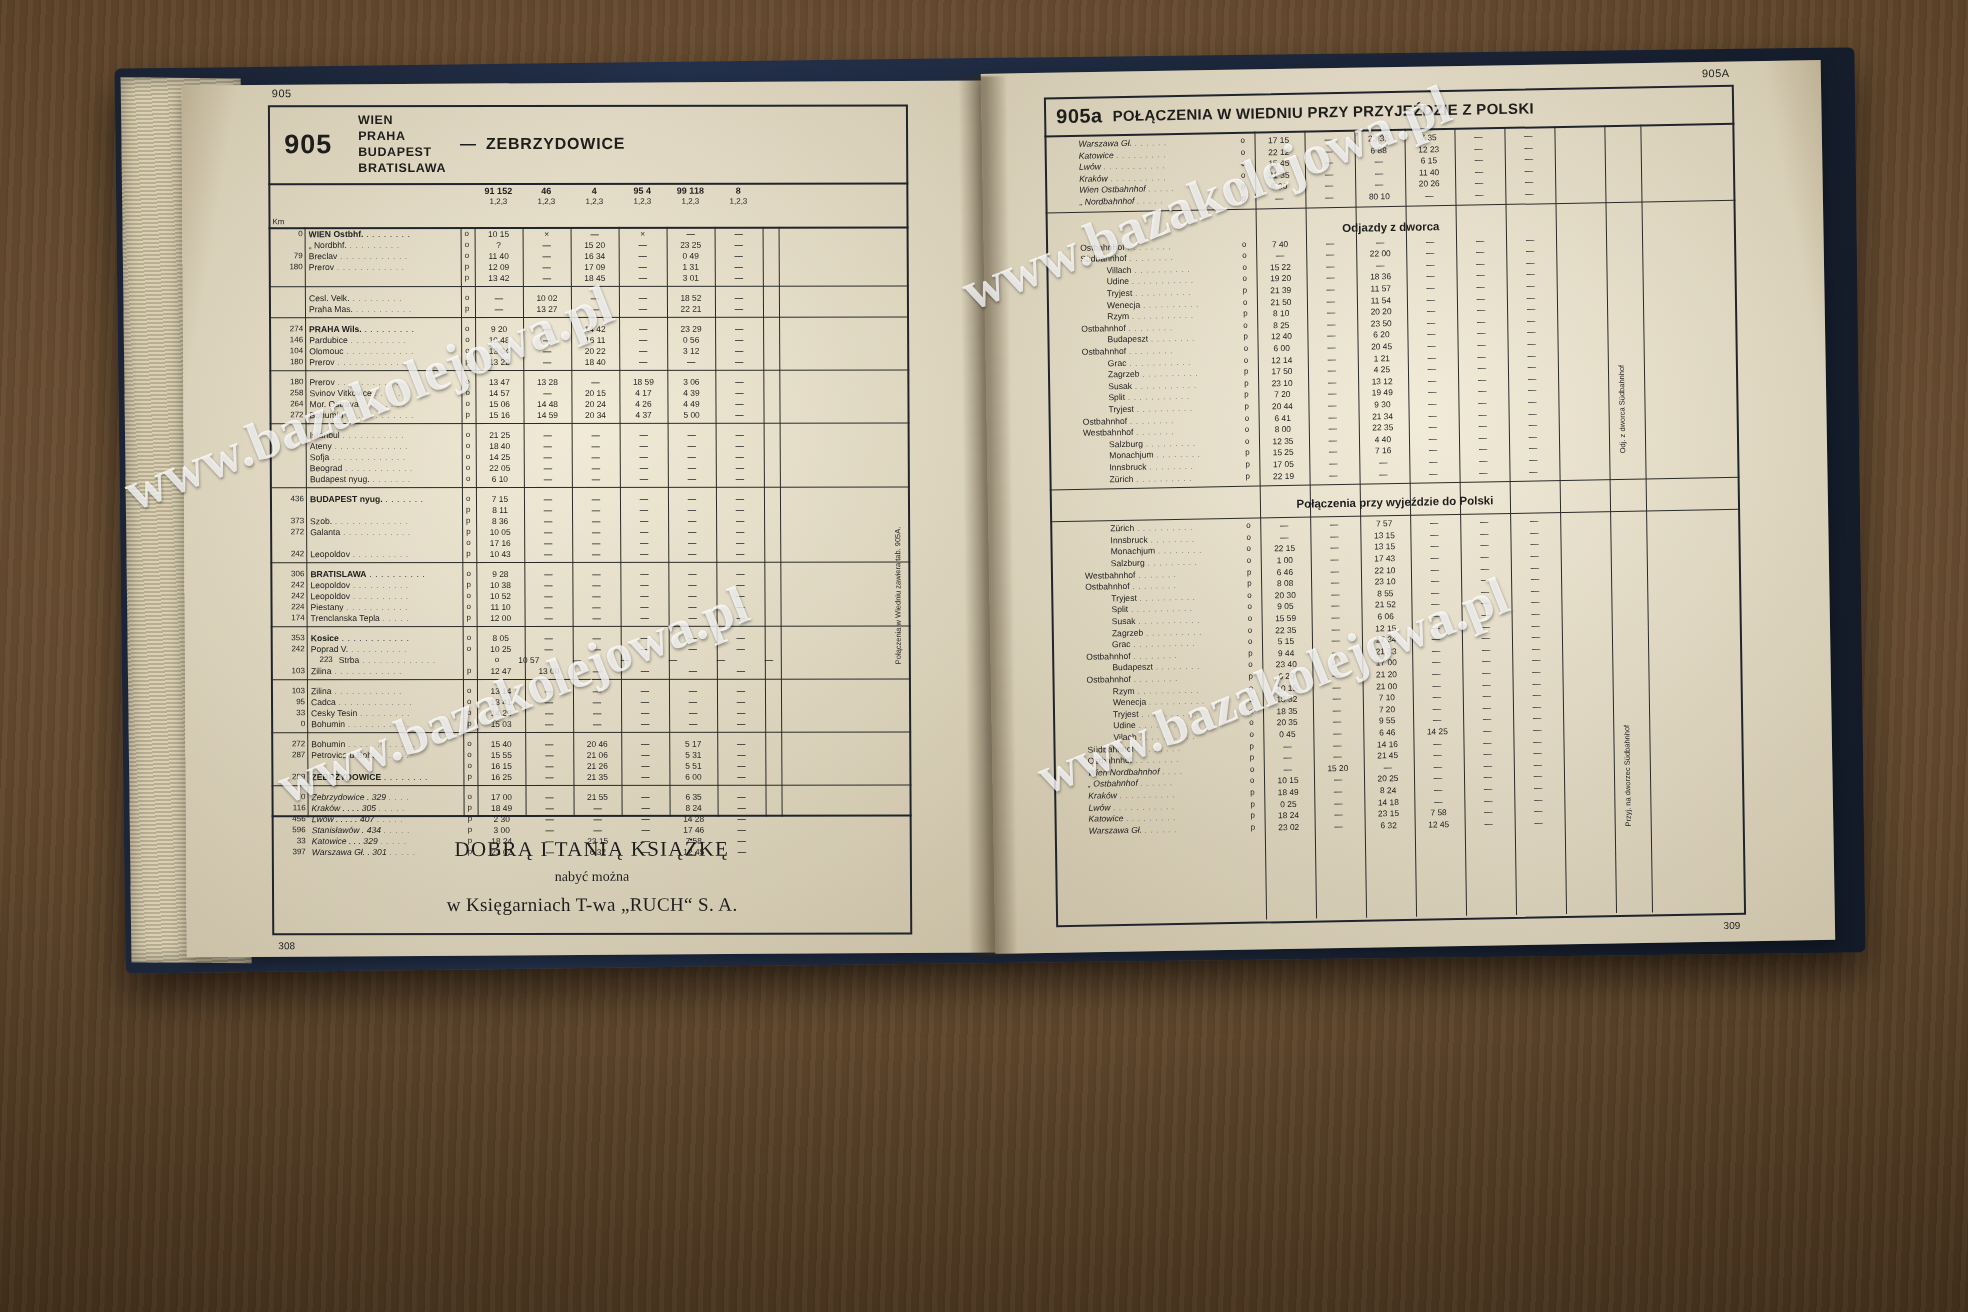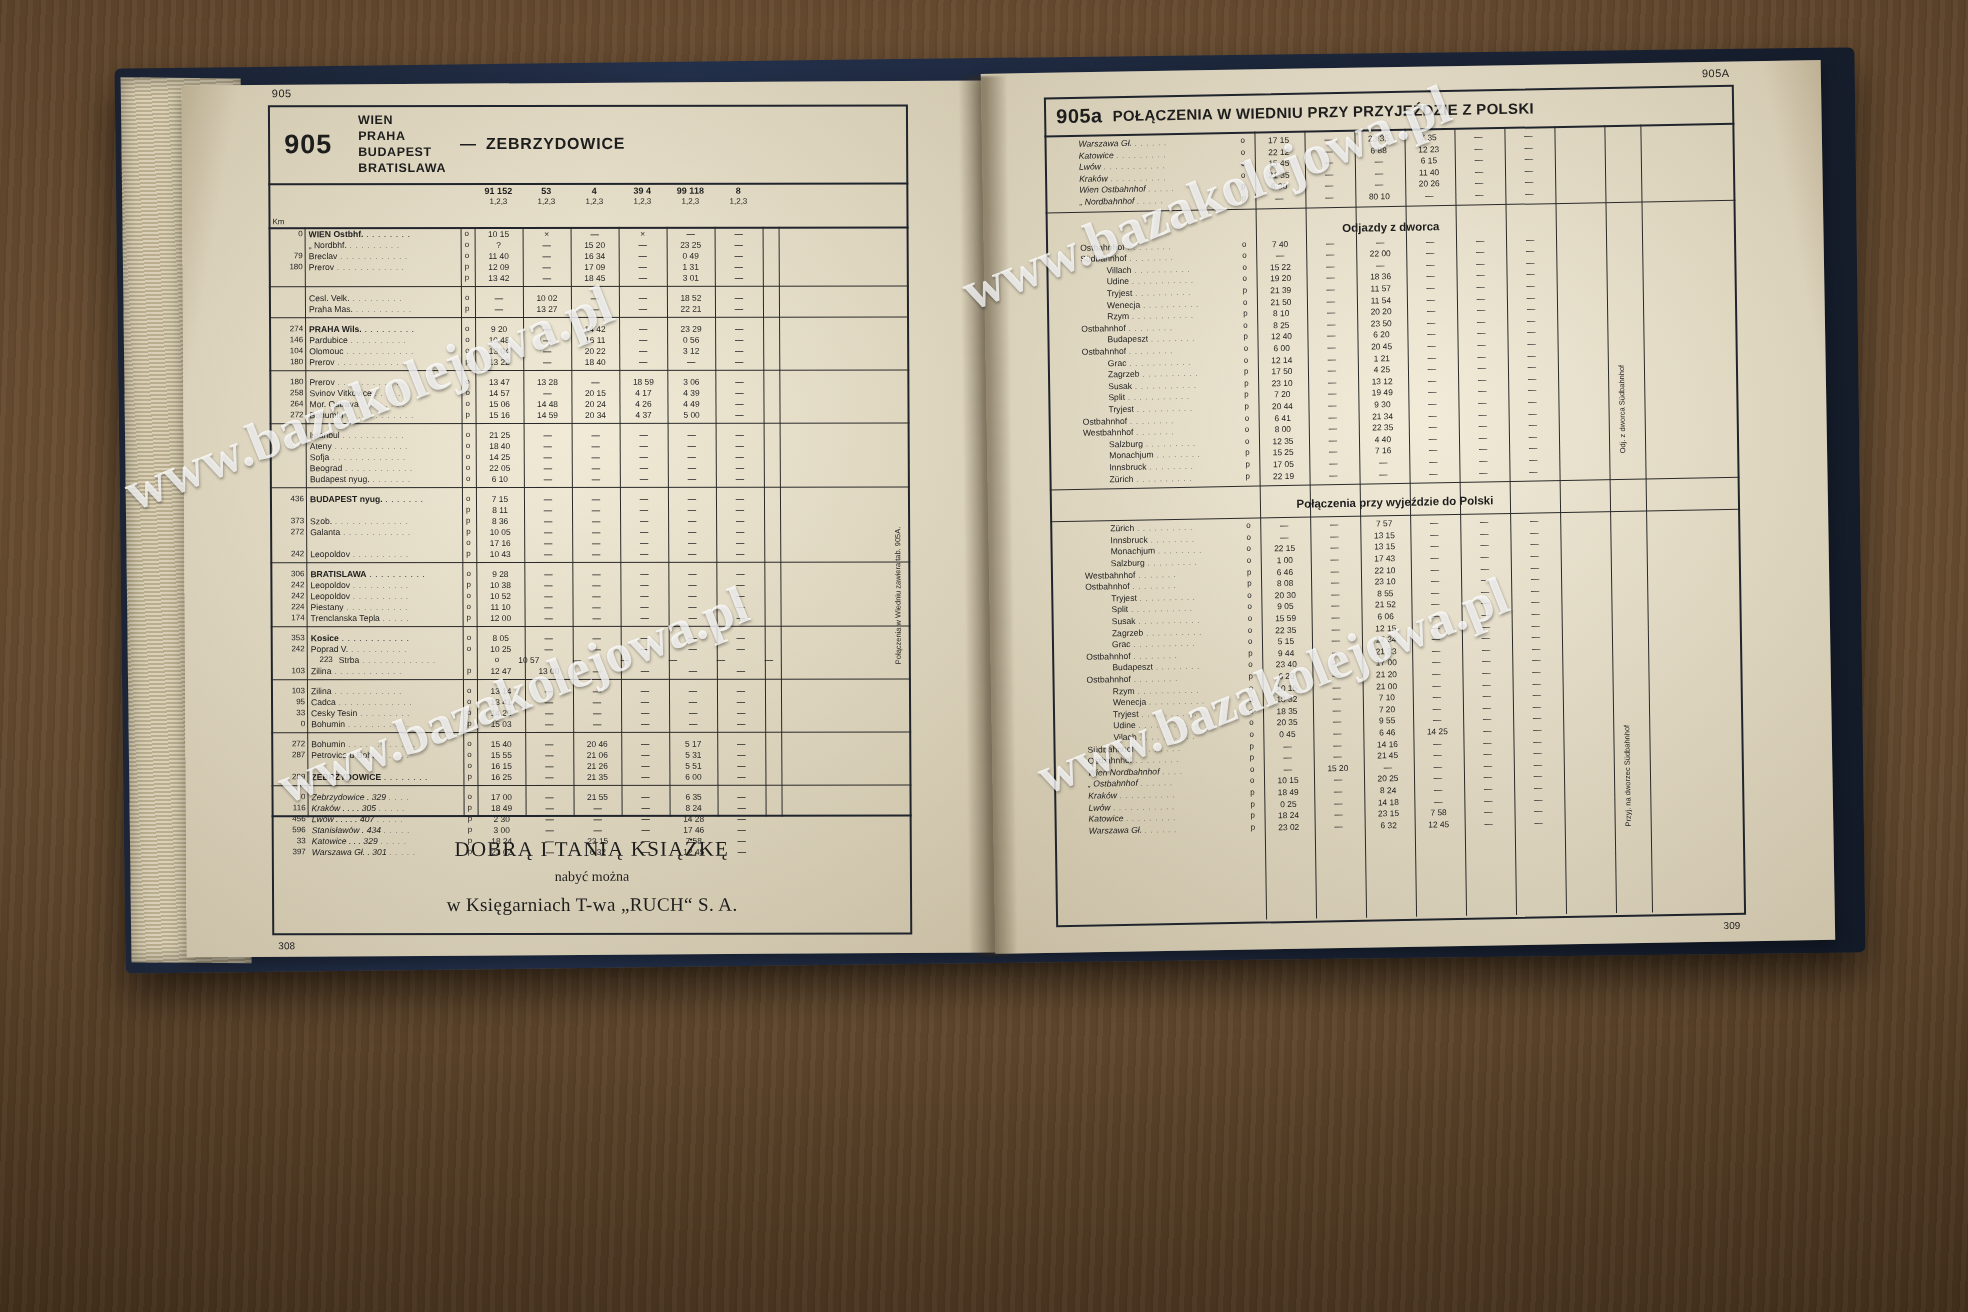--- a/index.html
+++ b/index.html
@@ -198,29 +198,29 @@
       <div class="dest" style="margin-left:10px;">ZEBRZYDOWICE</div>
     </div>
 
     <div class="trainband">
       <div class="tcol c1" style="left:208px;width:44px;">
         <div class="n">91
 152</div>
         <div class="c">1,2,3</div>
       </div>
       <div class="tcol" style="left:256px;width:44px;">
-        <div class="n">53</div>
+        <div class="n">46</div>
         <div class="c">1,2,3</div>
       </div>
       <div class="tcol" style="left:304px;width:44px;">
         <div class="n">4</div>
         <div class="c">1,2,3</div>
       </div>
       <div class="tcol" style="left:352px;width:44px;">
-        <div class="n">39
+        <div class="n">95
 4</div>
         <div class="c">1,2,3</div>
       </div>
       <div class="tcol" style="left:400px;width:44px;">
         <div class="n">99
 118</div>
         <div class="c">1,2,3</div>
       </div>
       <div class="tcol" style="left:448px;width:44px;">
         <div class="n">8</div>

